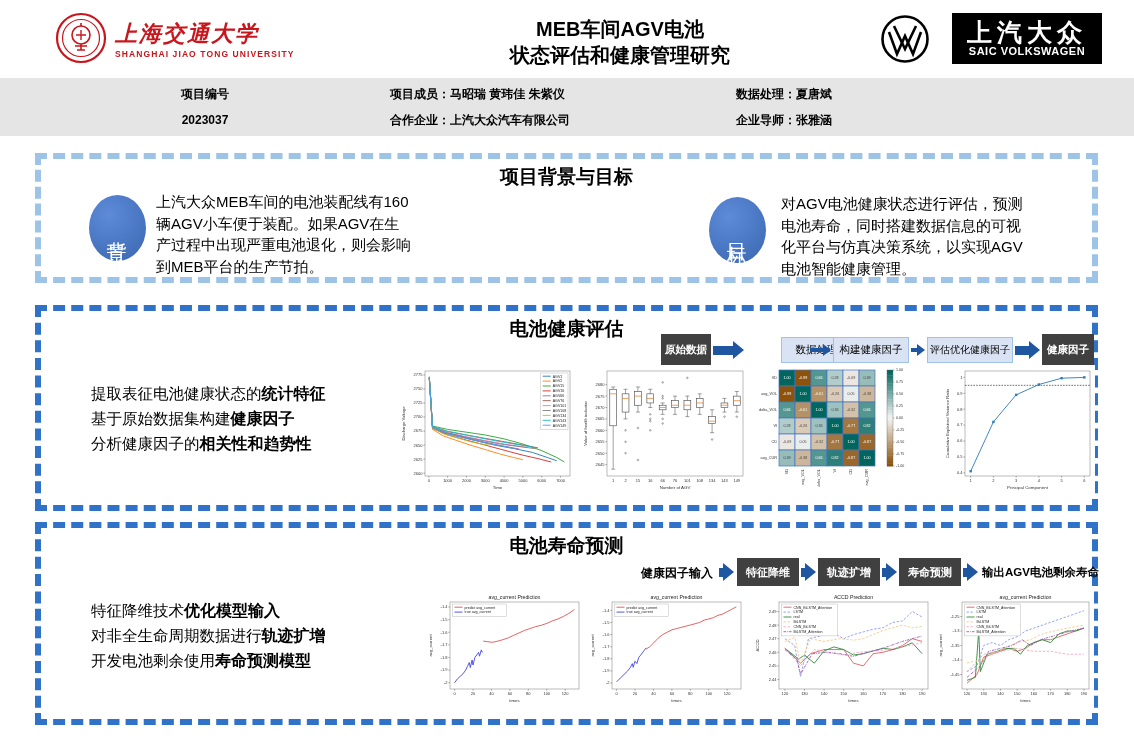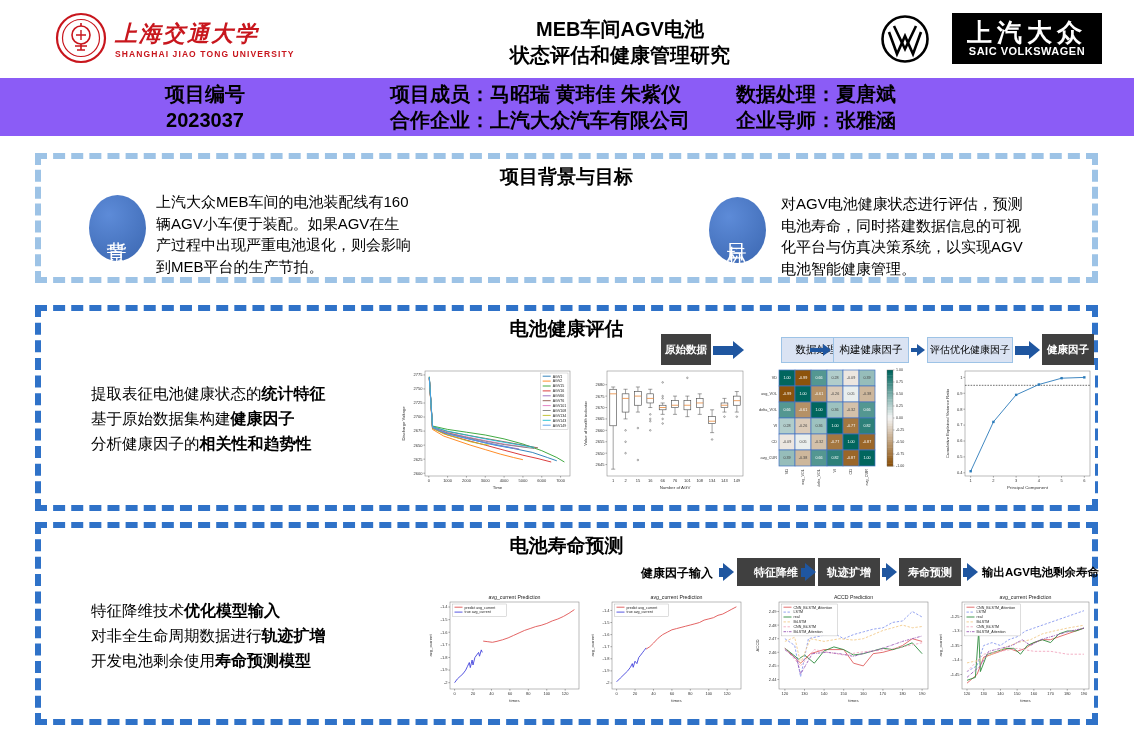--- a/index.html
+++ b/index.html
@@ -17,22 +17,22 @@
   .sjtu-en{font-size:8.5px;color:#c8161d;letter-spacing:1.1px;font-weight:bold;margin-top:1px;}
   .title{position:absolute;left:430px;top:16px;width:380px;text-align:center;
          font-weight:bold;font-size:20px;line-height:26px;}
   .vw{position:absolute;left:880px;top:14px;width:50px;height:50px;}
   .saic{position:absolute;left:952px;top:13px;width:150px;height:51px;background:#000;color:#fff;
         display:flex;flex-direction:column;align-items:center;justify-content:center;}
   .saic-zh{font-size:25px;font-weight:bold;letter-spacing:5px;line-height:26px;}
   .saic-en{font-size:11px;font-weight:bold;letter-spacing:.5px;line-height:13px;}
 
   
-  .info{position:absolute;left:0;top:78px;width:1134px;height:58px;background:#8b5cf6;
-        font-weight:bold;font-size:20px;line-height:26px;}
+  .info{position:absolute;left:0;top:78px;width:1134px;height:58px;background:#e5e5e5;
+        font-weight:bold;font-size:12px;line-height:26px;}
   .info-col1{position:absolute;left:90px;top:3px;width:230px;text-align:center;}
   .info-col2{position:absolute;left:390px;top:3px;}
   .info-col3{position:absolute;left:736px;top:3px;}
 
   
   .sec{position:absolute;left:35px;width:1063px;background:#fff;}
   .sec1{top:153px;height:130px;border:6px dashed #9dc3e6;}
   .sec2{top:305px;height:206px;border:6px dashed #2f72c8;}
   .sec3{top:522px;height:203px;border:6px dashed #2f72c8;}
   .sec-title{position:absolute;left:0;top:5px;width:100%;text-align:center;
@@ -534,21 +534,21 @@
   </section>
 
   <section class="sec sec3">
     <div class="sec-title">电池寿命预测</div>
 
     <div class="flow-label" style="left:600px;top:37px;font-family:Liberation Serif, serif;">健康因子输入</div>
     <div class="arr arr-thick" style="left:678px;top:32px;width:15px;height:24px;">
         <i class="shaft"></i>
         <i class="head"></i>
       </div>
-    <div class="fbox fdark" style="left:696px;top:30px;width:78px;height:28px;font-size:11px;">特征降维</div>
+    <div class="fbox fdark" style="left:696px;top:30px;width:62px;height:28px;font-size:11px;">特征降维</div>
     <div class="arr arr-thick" style="left:760px;top:32px;width:15px;height:24px;">
         <i class="shaft"></i>
         <i class="head"></i>
       </div>
     <div class="fbox fdark" style="left:777px;top:30px;width:62px;height:28px;font-size:11px;">轨迹扩增</div>
     <div class="arr arr-thick" style="left:841px;top:32px;width:15px;height:24px;">
         <i class="shaft"></i>
         <i class="head"></i>
       </div>
     <div class="fbox fdark" style="left:858px;top:30px;width:62px;height:28px;font-size:11px;">寿命预测</div>

